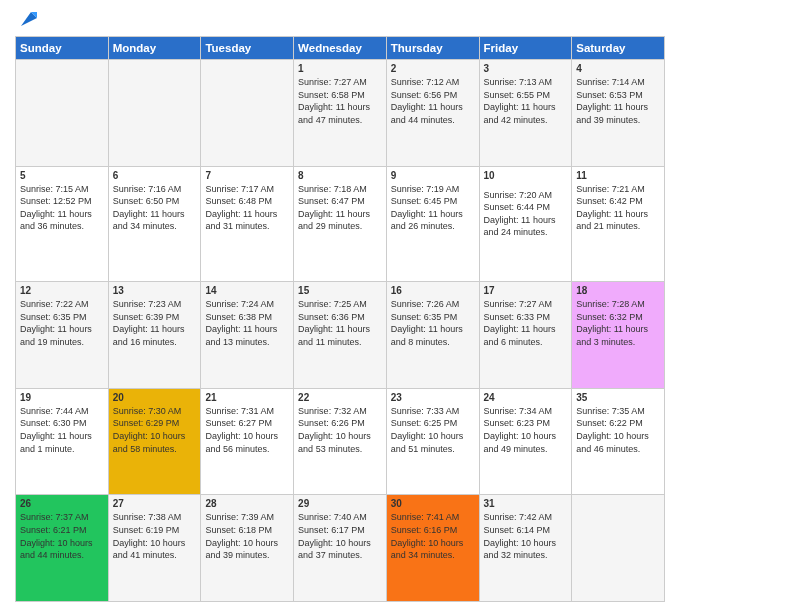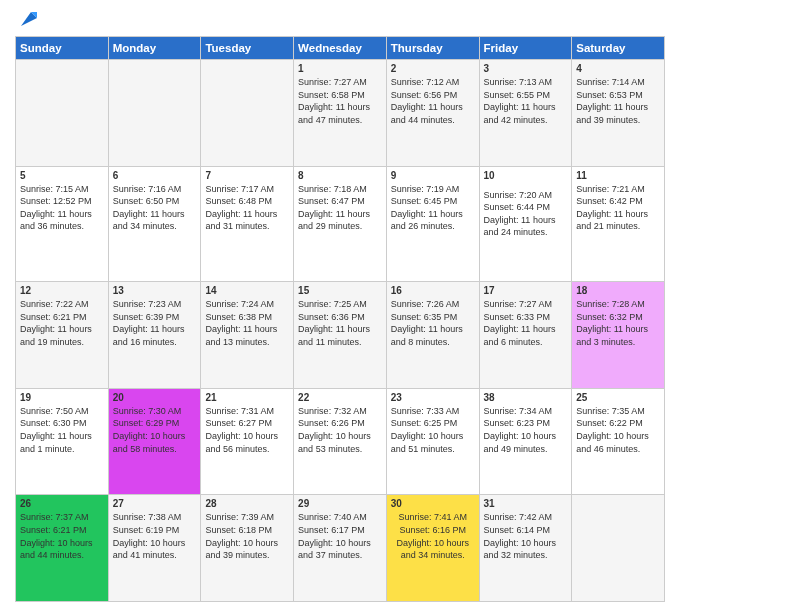--- a/index.html
+++ b/index.html
@@ -192,21 +192,21 @@
             <span class="day-num">11</span>
             <div class="day-info" style="white-space: pre-line;">Sunrise: 7:21 AM
 Sunset: 6:42 PM
 Daylight: 11 hours and 21 minutes.</div>
           </td>
         </tr>
         <tr>
           <td style="background: rgb(245, 245, 245);">
             <span class="day-num">12</span>
             <div class="day-info" style="white-space: pre-line;">Sunrise: 7:22 AM
-Sunset: 6:21 PM
+Sunset: 6:35 PM
 Daylight: 11 hours and 19 minutes.</div>
           </td>
           <td style="background: rgb(245, 245, 245);">
             <span class="day-num">13</span>
             <div class="day-info" style="white-space: pre-line;">Sunrise: 7:23 AM
 Sunset: 6:39 PM
 Daylight: 11 hours and 16 minutes.</div>
           </td>
           <td style="background: rgb(245, 245, 245);">
             <span class="day-num">14</span>
@@ -235,25 +235,25 @@
           <td style="background: #f0abfc;">
             <span class="day-num">18</span>
             <div class="day-info" style="white-space: pre-line;">Sunrise: 7:28 AM
 Sunset: 6:32 PM
 Daylight: 11 hours and 3 minutes.</div>
           </td>
         </tr>
         <tr>
           <td style="background: rgb(255, 255, 255);">
             <span class="day-num">19</span>
-            <div class="day-info" style="white-space: pre-line;">Sunrise: 7:50 AM
+            <div class="day-info" style="white-space: pre-line;">Sunrise: 7:44 AM
 Sunset: 6:30 PM
 Daylight: 11 hours and 1 minute.</div>
           </td>
-          <td style="background: #d946ef;">
+          <td style="background: #eab308;">
             <span class="day-num">20</span>
             <div class="day-info" style="white-space: pre-line;">Sunrise: 7:30 AM
 Sunset: 6:29 PM
 Daylight: 10 hours and 58 minutes.</div>
           </td>
           <td style="background: rgb(255, 255, 255);">
             <span class="day-num">21</span>
             <div class="day-info" style="white-space: pre-line;">Sunrise: 7:31 AM
 Sunset: 6:27 PM
 Daylight: 10 hours and 56 minutes.</div>
@@ -264,27 +264,27 @@
 Sunset: 6:26 PM
 Daylight: 10 hours and 53 minutes.</div>
           </td>
           <td style="background: rgb(255, 255, 255);">
             <span class="day-num">23</span>
             <div class="day-info" style="white-space: pre-line;">Sunrise: 7:33 AM
 Sunset: 6:25 PM
 Daylight: 10 hours and 51 minutes.</div>
           </td>
           <td style="background: rgb(255, 255, 255);">
-            <span class="day-num">38</span>
+            <span class="day-num">24</span>
             <div class="day-info" style="white-space: pre-line;">Sunrise: 7:34 AM
 Sunset: 6:23 PM
 Daylight: 10 hours and 49 minutes.</div>
           </td>
           <td style="background: rgb(255, 255, 255);">
-            <span class="day-num">25</span>
+            <span class="day-num">35</span>
             <div class="day-info" style="white-space: pre-line;">Sunrise: 7:35 AM
 Sunset: 6:22 PM
 Daylight: 10 hours and 46 minutes.</div>
           </td>
         </tr>
         <tr>
           <td style="background: #22c55e; margin-left: 24px;">
             <span class="day-num">26</span>
             <div class="day-info" style="white-space: pre-line;">Sunrise: 7:37 AM
 Sunset: 6:21 PM
@@ -301,23 +301,23 @@
             <div class="day-info" style="white-space: pre-line;">Sunrise: 7:39 AM
 Sunset: 6:18 PM
 Daylight: 10 hours and 39 minutes.</div>
           </td>
           <td style="background: rgb(245, 245, 245);">
             <span class="day-num">29</span>
             <div class="day-info" style="white-space: pre-line;">Sunrise: 7:40 AM
 Sunset: 6:17 PM
 Daylight: 10 hours and 37 minutes.</div>
           </td>
-          <td style="background: #fde047;">
+          <td style="background: #f97316;">
             <span class="day-num">30</span>
-            <div class="day-info" style="white-space: pre-line; text-align: center;">Sunrise: 7:41 AM
+            <div class="day-info" style="white-space: pre-line;">Sunrise: 7:41 AM
 Sunset: 6:16 PM
 Daylight: 10 hours and 34 minutes.</div>
           </td>
           <td style="background: rgb(245, 245, 245);">
             <span class="day-num">31</span>
             <div class="day-info" style="white-space: pre-line;">Sunrise: 7:42 AM
 Sunset: 6:14 PM
 Daylight: 10 hours and 32 minutes.</div>
           </td>
           <td class="empty-cell"></td>

